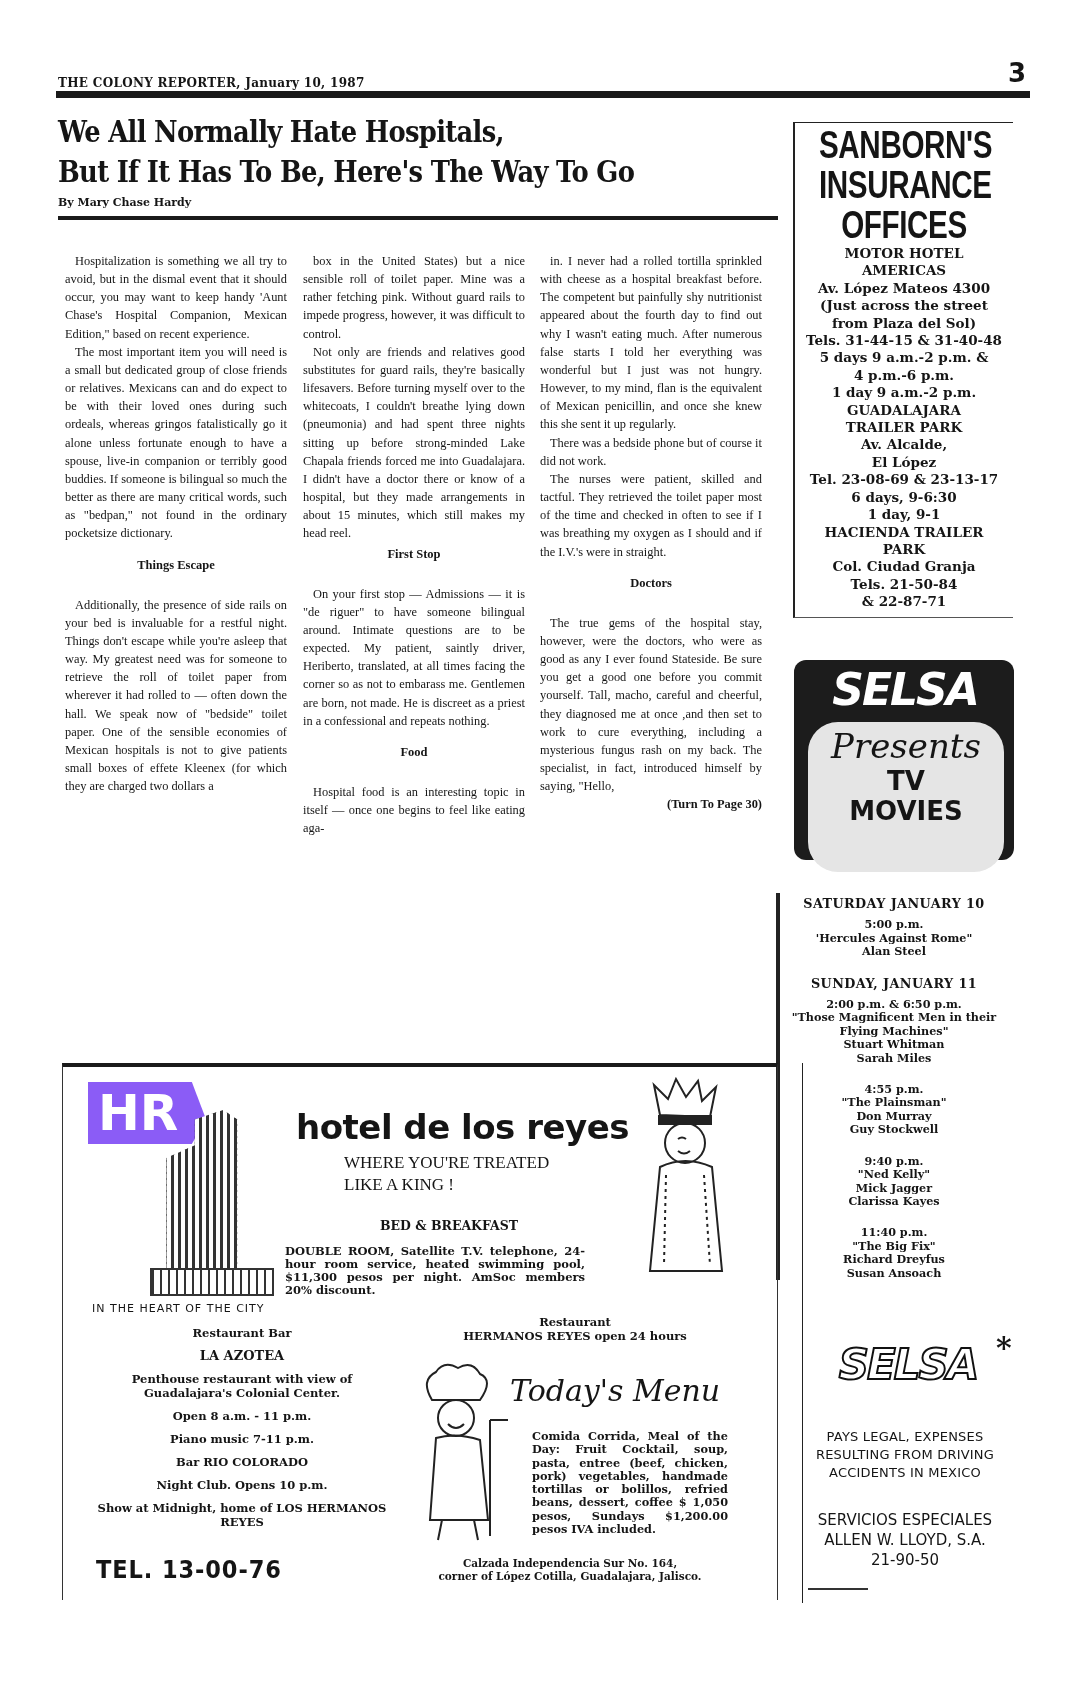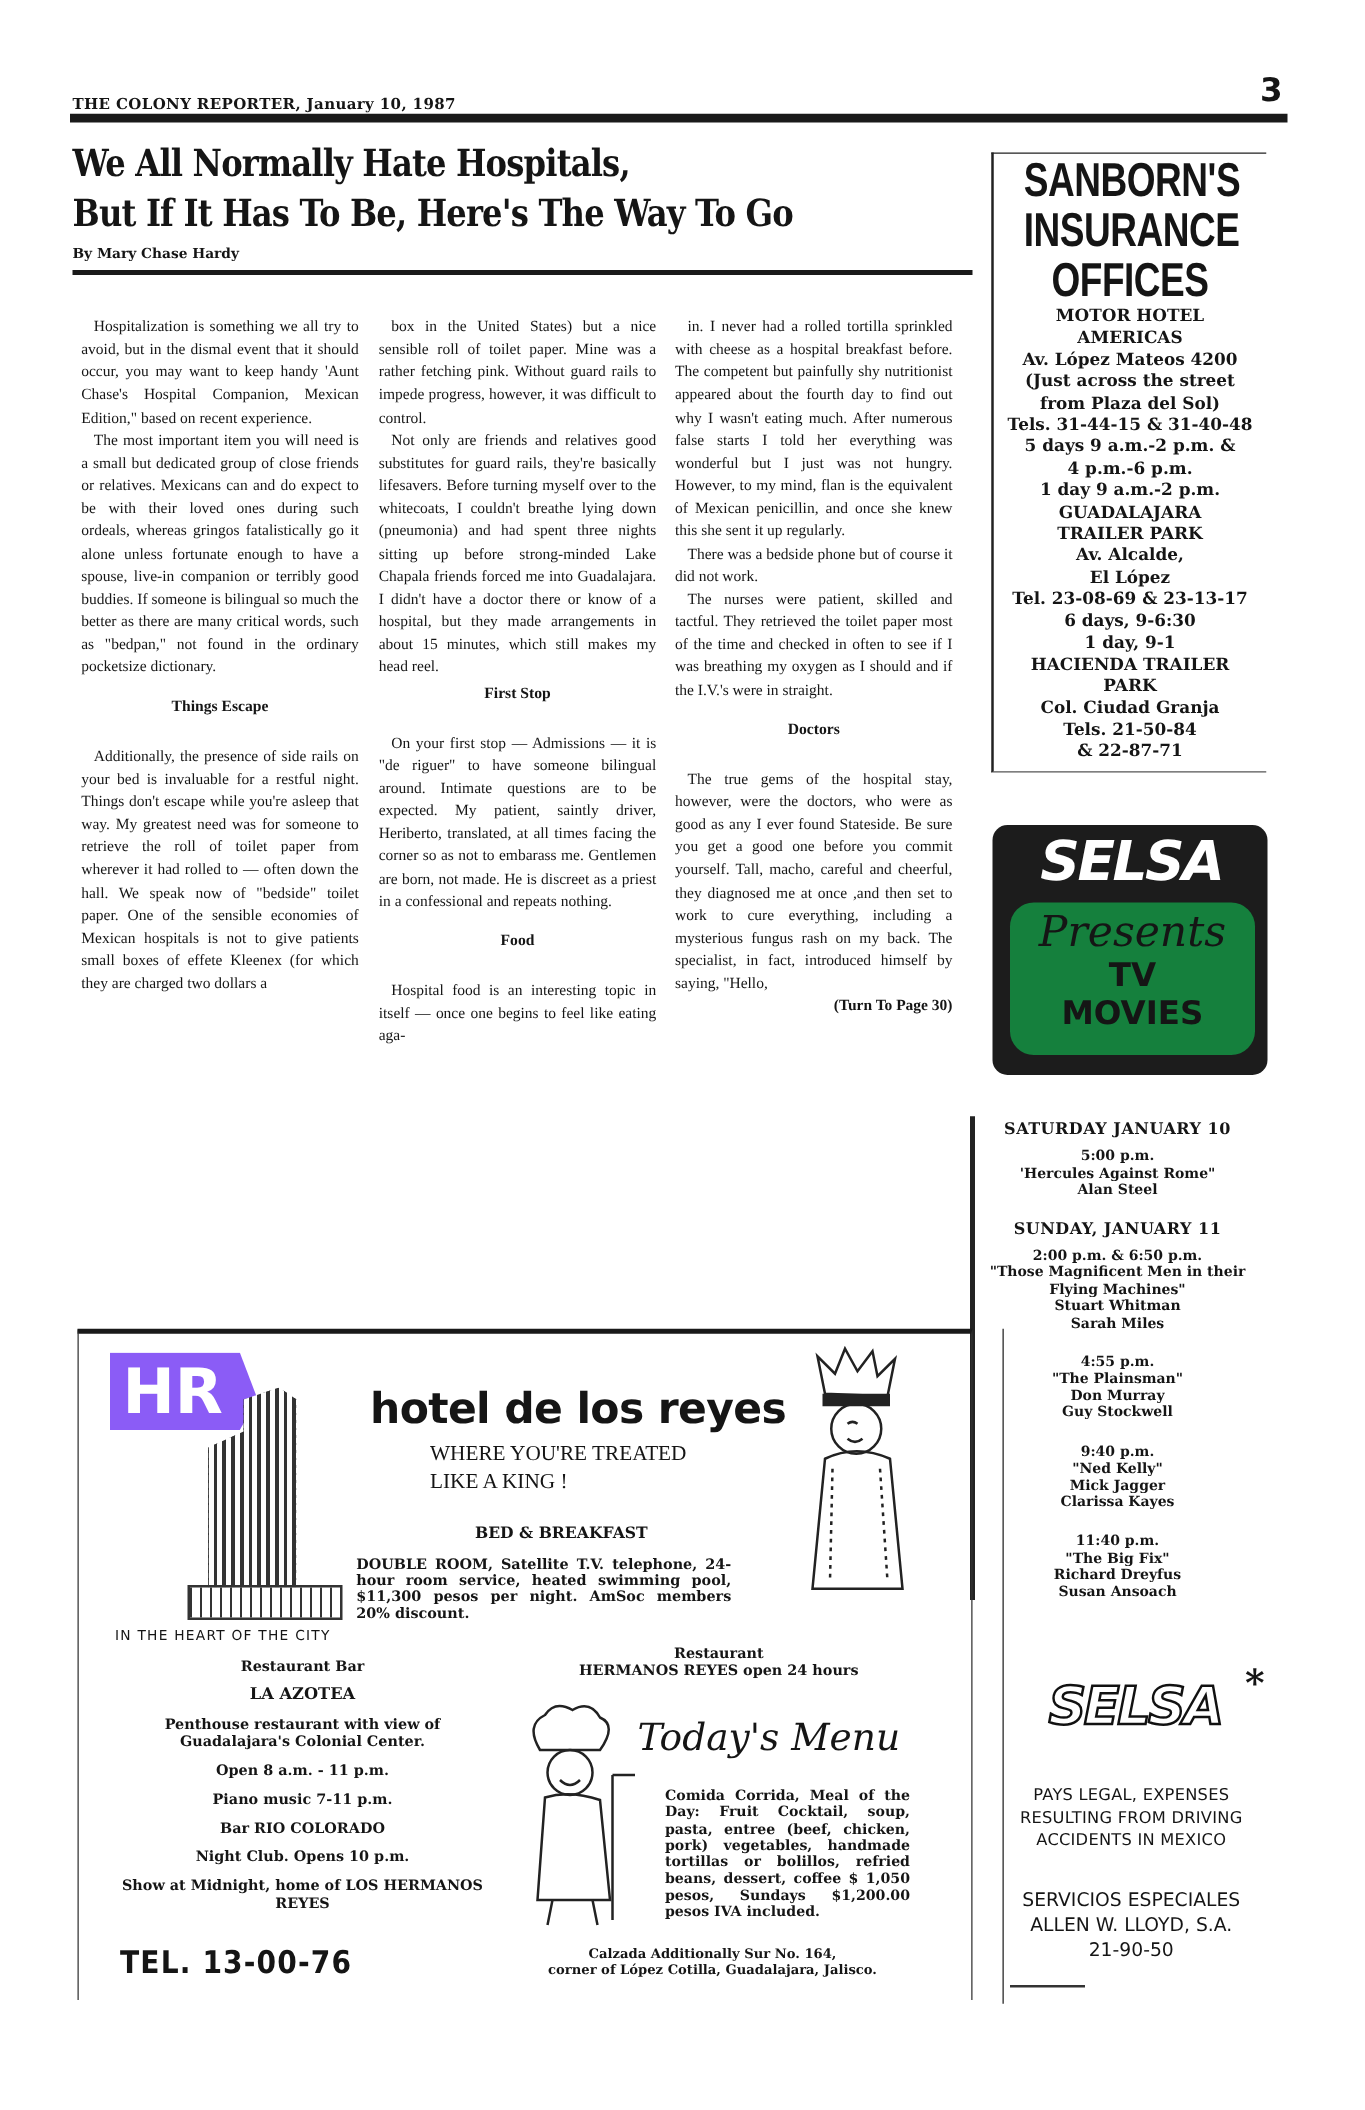--- a/index.html
+++ b/index.html
@@ -34,21 +34,21 @@
              border-bottom: 1px solid #555; text-align: center; padding: 2px 0 6px 0; }
   .sanborn .big { font-family: "Liberation Sans", sans-serif; font-weight: bold; font-size: 38px; line-height: 40px;
                   transform: scaleX(0.78); letter-spacing: -0.5px; }
   .sanborn .line { font-family: "DejaVu Serif", serif; font-weight: bold; font-size: 13.5px; line-height: 17.4px; }
 
   
   .selsa-box { left: 794px; top: 660px; width: 220px; height: 200px; background: #1c1c1c; border-radius: 12px; }
   .selsa-logo { left: 800px; top: 664px; width: 210px; text-align: center; color: #fff;
                 font-family: "DejaVu Sans", sans-serif; font-weight: 900; font-size: 44px; letter-spacing: -2px;
                 font-style: italic; }
-  .selsa-inner { left: 808px; top: 722px; width: 196px; height: 122px; background: #15803d; border-radius: 19px;
+  .selsa-inner { left: 808px; top: 722px; width: 196px; height: 150px; background: #e5e5e5; border-radius: 30px;
                  text-align: center; }
   .presents { font-family: "DejaVu Serif", serif; font-style: italic; font-size: 34px; line-height: 40px; margin-top: 4px; }
   .tvm { font-family: "DejaVu Sans", sans-serif; font-weight: 900; font-size: 26px; line-height: 30px; }
 
   
   .sched { left: 776px; top: 893px; width: 220px; border-left: 4px solid #222; text-align: center;
            font-family: "DejaVu Serif", serif; font-weight: bold; font-size: 11.2px; line-height: 13.4px; padding-left: 4px; }
   .sched .day { font-size: 12.8px; letter-spacing: 0.4px; margin: 4px 0 8px 0; }
   .sched .time { margin-top: 10px; }
 
@@ -129,21 +129,21 @@
   <p>The true gems of the hospital stay, however, were the doctors, who were as good as any I ever found Stateside. Be sure you get a good one before you commit yourself. Tall, macho, careful and cheerful, they diagnosed me at once ,and then set to work to cure everything, including a mysterious fungus rash on my back. The specialist, in fact, introduced himself by saying, "Hello,</p>
   <p class="turn">(Turn To Page 30)</p>
 </div>
 
 <div class="abs sanborn">
   <div class="big">SANBORN'S</div>
   <div class="big">INSURANCE</div>
   <div class="big">OFFICES</div>
   <div class="line">MOTOR HOTEL</div>
   <div class="line">AMERICAS</div>
-  <div class="line">Av. López Mateos 4200</div>
+  <div class="line">Av. López Mateos 4300</div>
   <div class="line">(Just across the street</div>
   <div class="line">from Plaza del Sol)</div>
   <div class="line">Tels. 31-44-15 &amp; 31-40-48</div>
   <div class="line">5 days 9 a.m.-2 p.m. &amp;</div>
   <div class="line">4 p.m.-6 p.m.</div>
   <div class="line">1 day 9 a.m.-2 p.m.</div>
   <div class="line">GUADALAJARA</div>
   <div class="line">TRAILER PARK</div>
   <div class="line">Av. Alcalde,</div>
   <div class="line">El López</div>
@@ -255,17 +255,17 @@
   <path d="M38 64 q8 8 16 0" stroke="#222" fill="none" stroke-width="2"></path>
   <path d="M26 78 Q46 72 70 80 L78 160 L20 160 Z" fill="none" stroke="#222" stroke-width="2"></path>
   <path d="M32 160 L28 180 M64 160 L68 180" stroke="#222" stroke-width="2"></path>
   <path d="M80 60 L80 176" stroke="#222" stroke-width="2"></path>
   <path d="M80 60 L98 60" stroke="#222" stroke-width="2"></path>
 </svg>
 <div class="abs menu-title">Today's Menu</div>
 <div class="abs menu-text">Comida Corrida, Meal of the Day: Fruit Cocktail, soup, pasta, entree (beef, chicken, pork) vegetables, handmade tortillas or bolillos, refried beans, dessert, coffee $ 1,050 pesos, Sundays $1,200.00 pesos IVA included.</div>
 
 <div class="abs addr">
-  <div>Calzada Additionally Sur No. 164,</div>
+  <div>Calzada Independencia Sur No. 164,</div>
   <div>corner of López Cotilla, Guadalajara, Jalisco.</div>
 </div>
 
 <div class="abs vrule"></div>
 
 </body></html>

